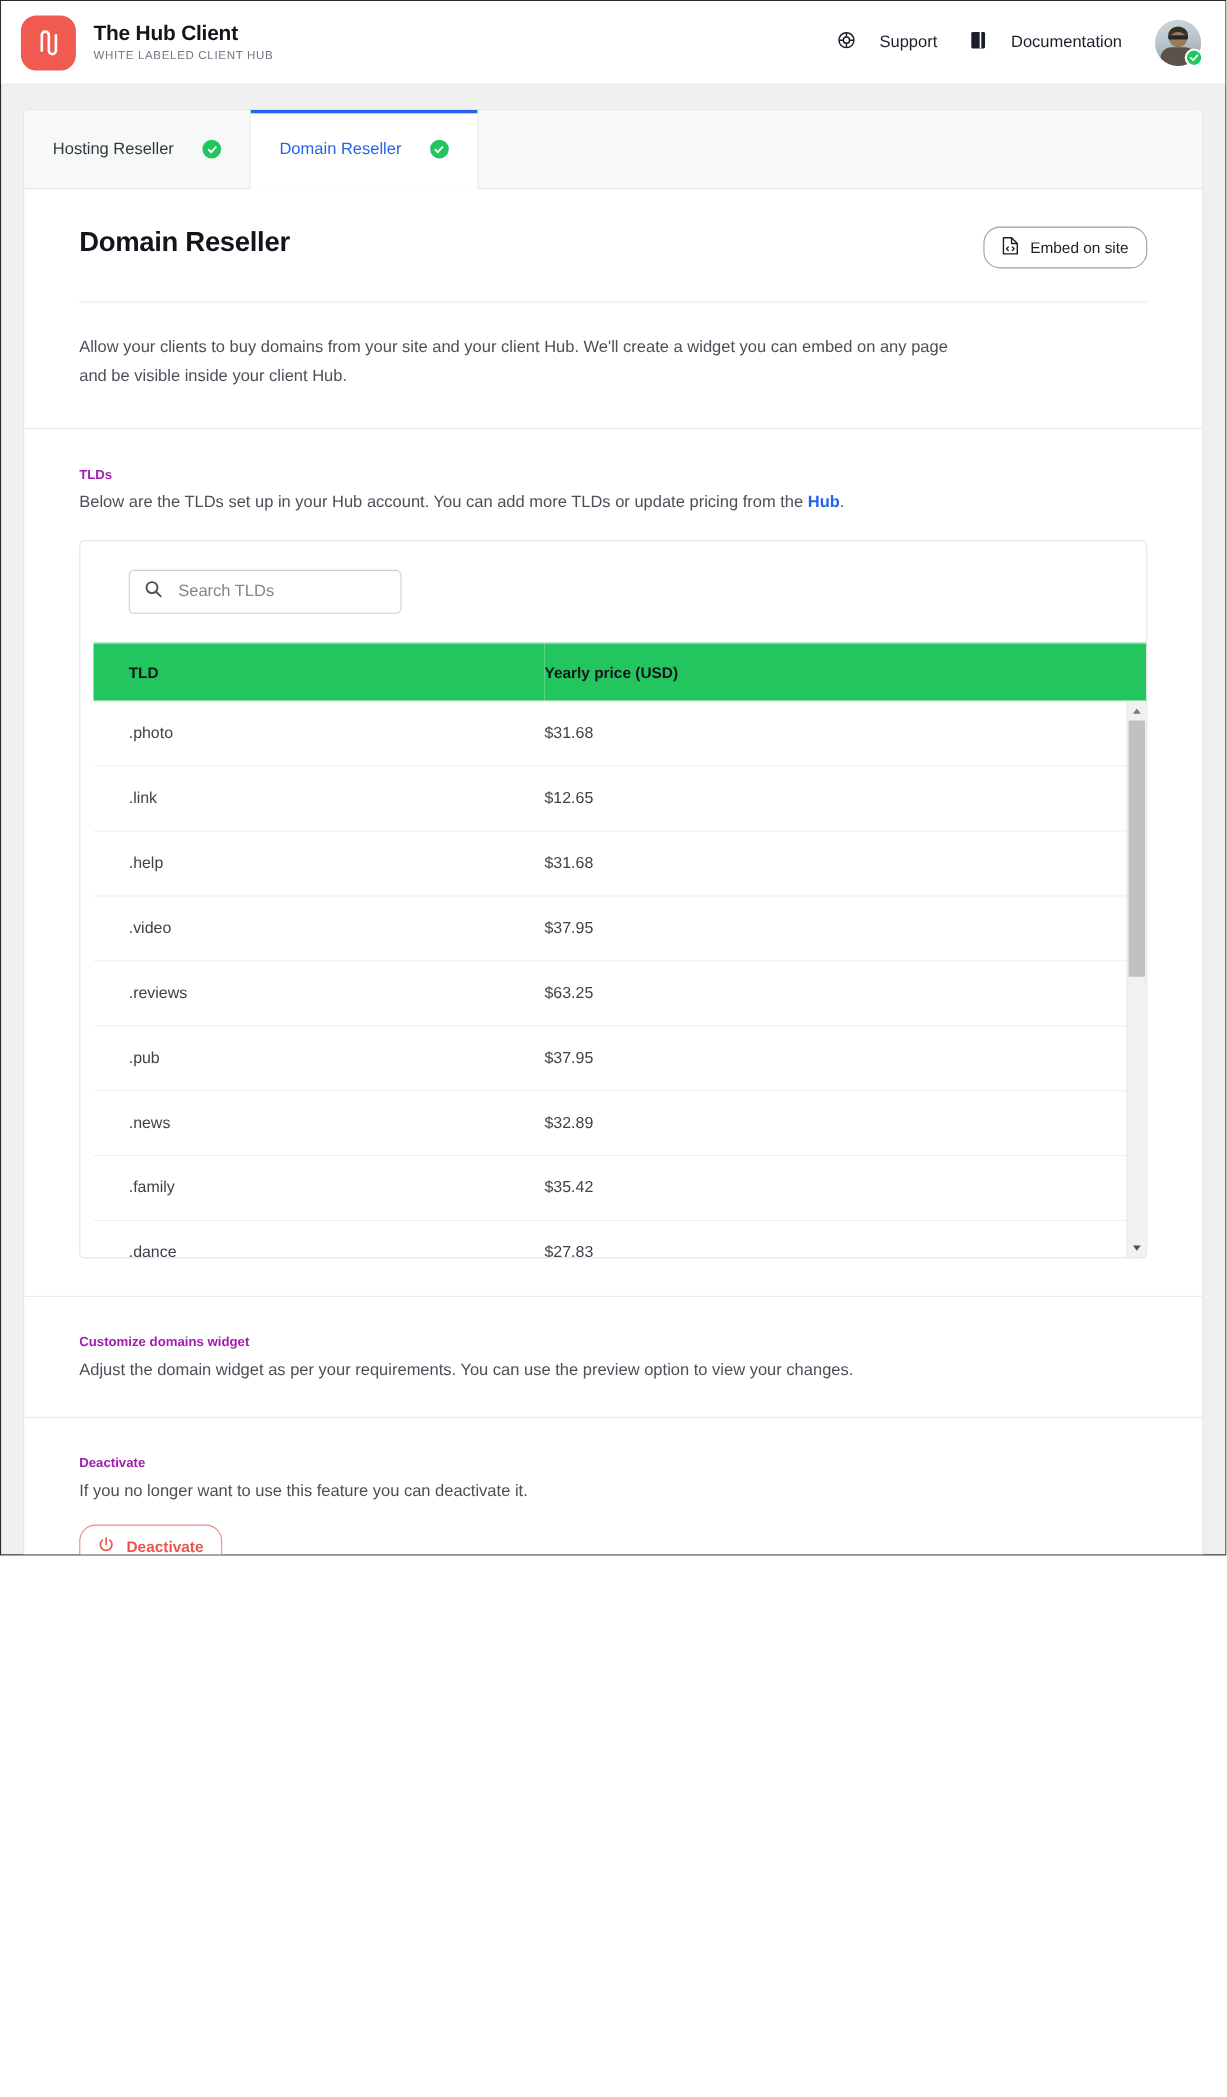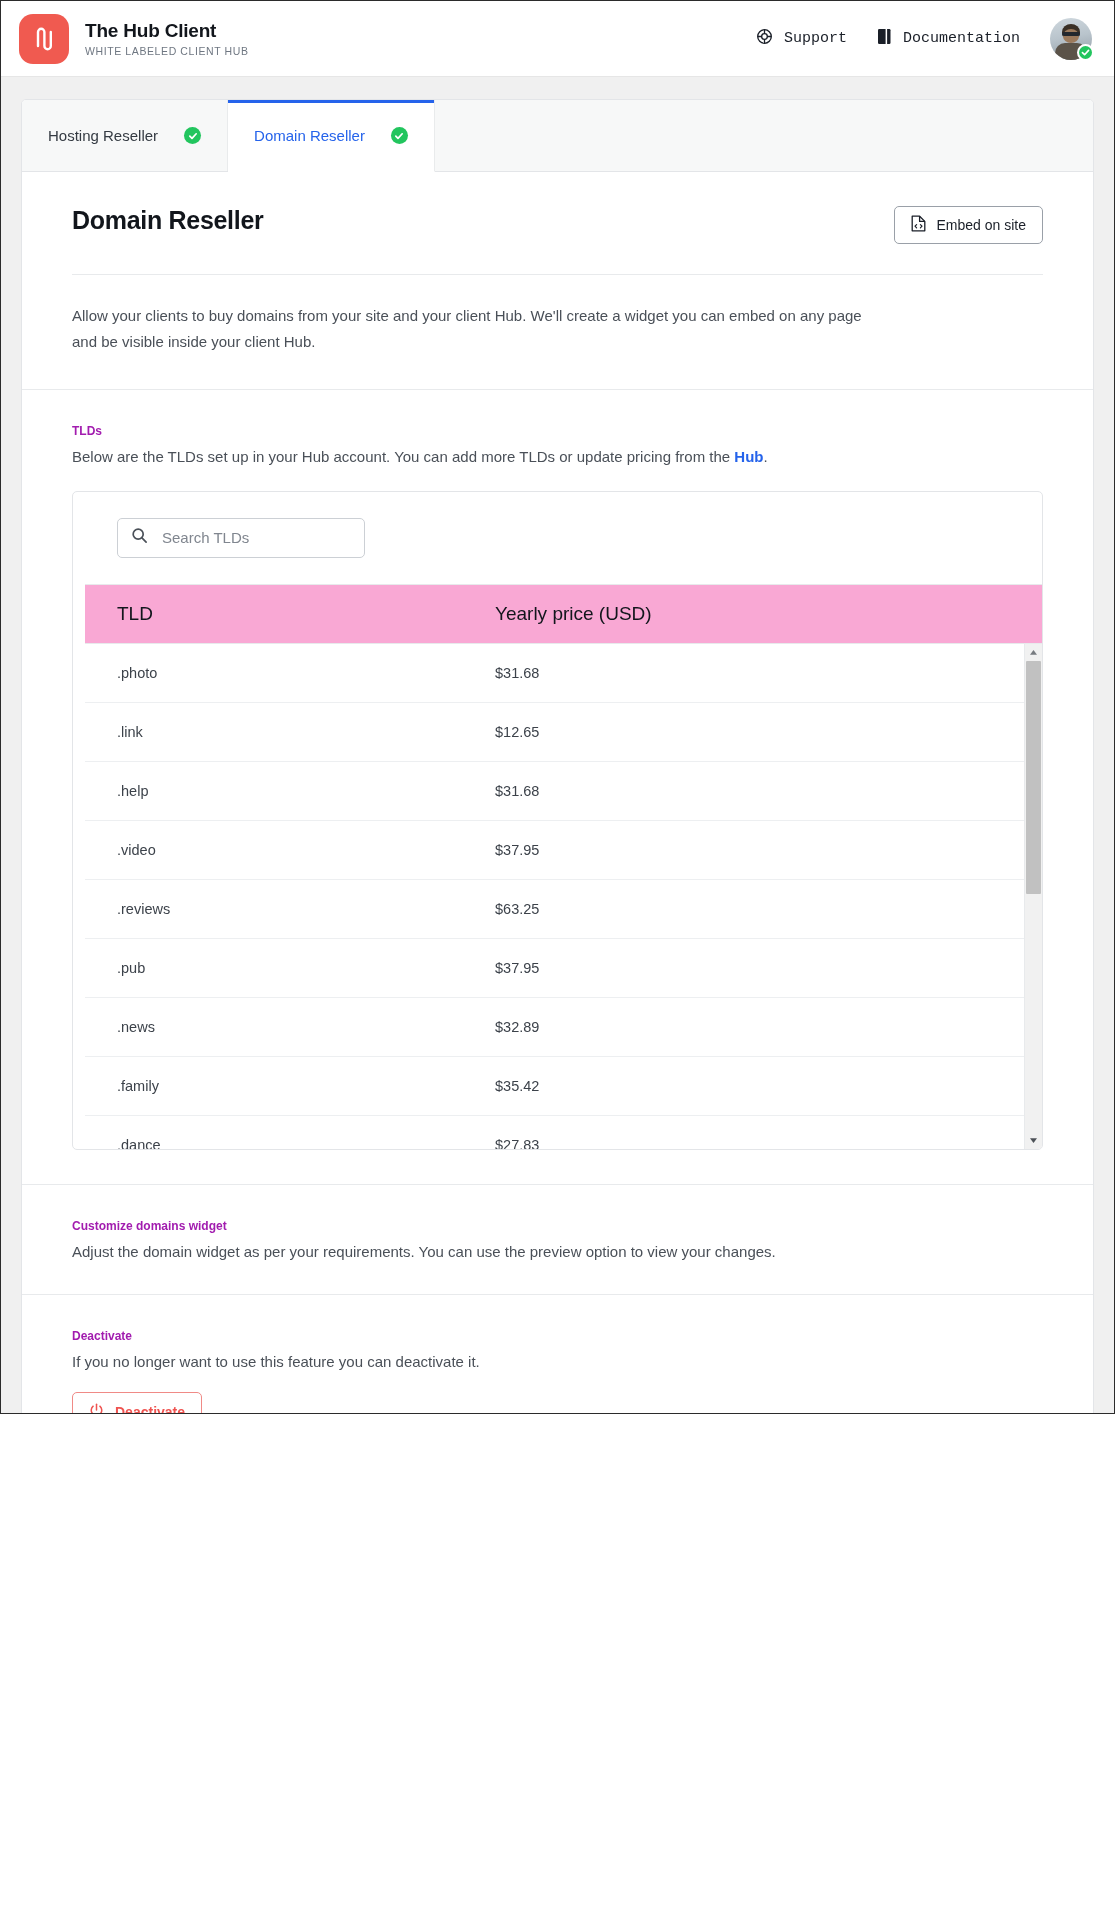--- a/index.html
+++ b/index.html
@@ -42,24 +42,23 @@
     letter-spacing: -0.2px;
   }
   .brand-sub {
     font-size: 10.5px; color: #6f7782; letter-spacing: 0.6px;
   }
   .topbar-right {
     margin-left: auto;
     display: flex; align-items: center; gap: 30px;
   }
   .top-link {
-    display: flex; align-items: center; gap: 11px;
+    display: flex; align-items: center; gap: 22px;
     font-size: 15px; color: #1a1f28;
     cursor: pointer;
-    font-family: Liberation Mono, monospace;
   }
   .avatar-wrap { position: relative; width: 42px; height: 42px; }
   .avatar {
     width: 42px; height: 42px; border-radius: 50%;
     overflow: hidden;
     background: linear-gradient(170deg,#cfd8de 0%,#b9c4cc 45%,#8e9aa3 100%);
     position: relative;
   }
   .avatar .head {
     position: absolute; left: 12px; top: 6px;
@@ -139,21 +138,21 @@
     display: flex; align-items: flex-start; justify-content: space-between;
   }
   .page-title {
     font-size: 25px; font-weight: bold; color: #12161c;
     letter-spacing: -0.3px;
     margin: 0;
   }
   .btn {
     display: inline-flex; align-items: center; gap: 11px;
     height: 38px; padding: 0 16px;
-    border-radius: 5px;
+    border-radius: 15px;
     font-size: 14px;
     background: #ffffff;
     cursor: pointer;
     white-space: nowrap;
   }
   .btn-default { border: 1px solid #9aa0a8; color: #1a1f28; }
   .btn-blue { border: 1px solid #6f9bf3; color: #2563eb; font-weight: bold; height: 40px; }
   .btn-red  { border: 1px solid #f08a86; color: #ef5350; font-weight: bold; height: 40px; }
   .divider {
     border: 0; border-top: 1px solid #e8eaec;
@@ -193,25 +192,25 @@
     border: 0; outline: none; font-size: 15px;
     color: #2b3038; width: 100%;
     font-family: "Liberation Sans", sans-serif;
     background: transparent;
   }
   .search-box input::placeholder { color: #80868f; }
 
   table { border-collapse: collapse; width: 100%; }
   thead th {
     text-align: left;
-    font-size: 19px; font-weight: normal; color: #12161c;
+    font-size: 14px; font-weight: bold; color: #12161c;
     padding: 18px 0 18px 0;
     border-top: 1px solid #e8eaec;
     border-bottom: 1px solid #e8eaec;
-    background: #f9a8d4;
+    background: #22c55e;
   }
   tbody td {
     font-size: 14.5px; color: #3c424a;
     padding: 21px 0;
     border-bottom: 1px solid #edeff1;
     background: #fff;
   }
   th.c1, td.c1 { padding-left: 32px; width: 410px; }
   th.c2, td.c2 { padding-left: 0; }
 

